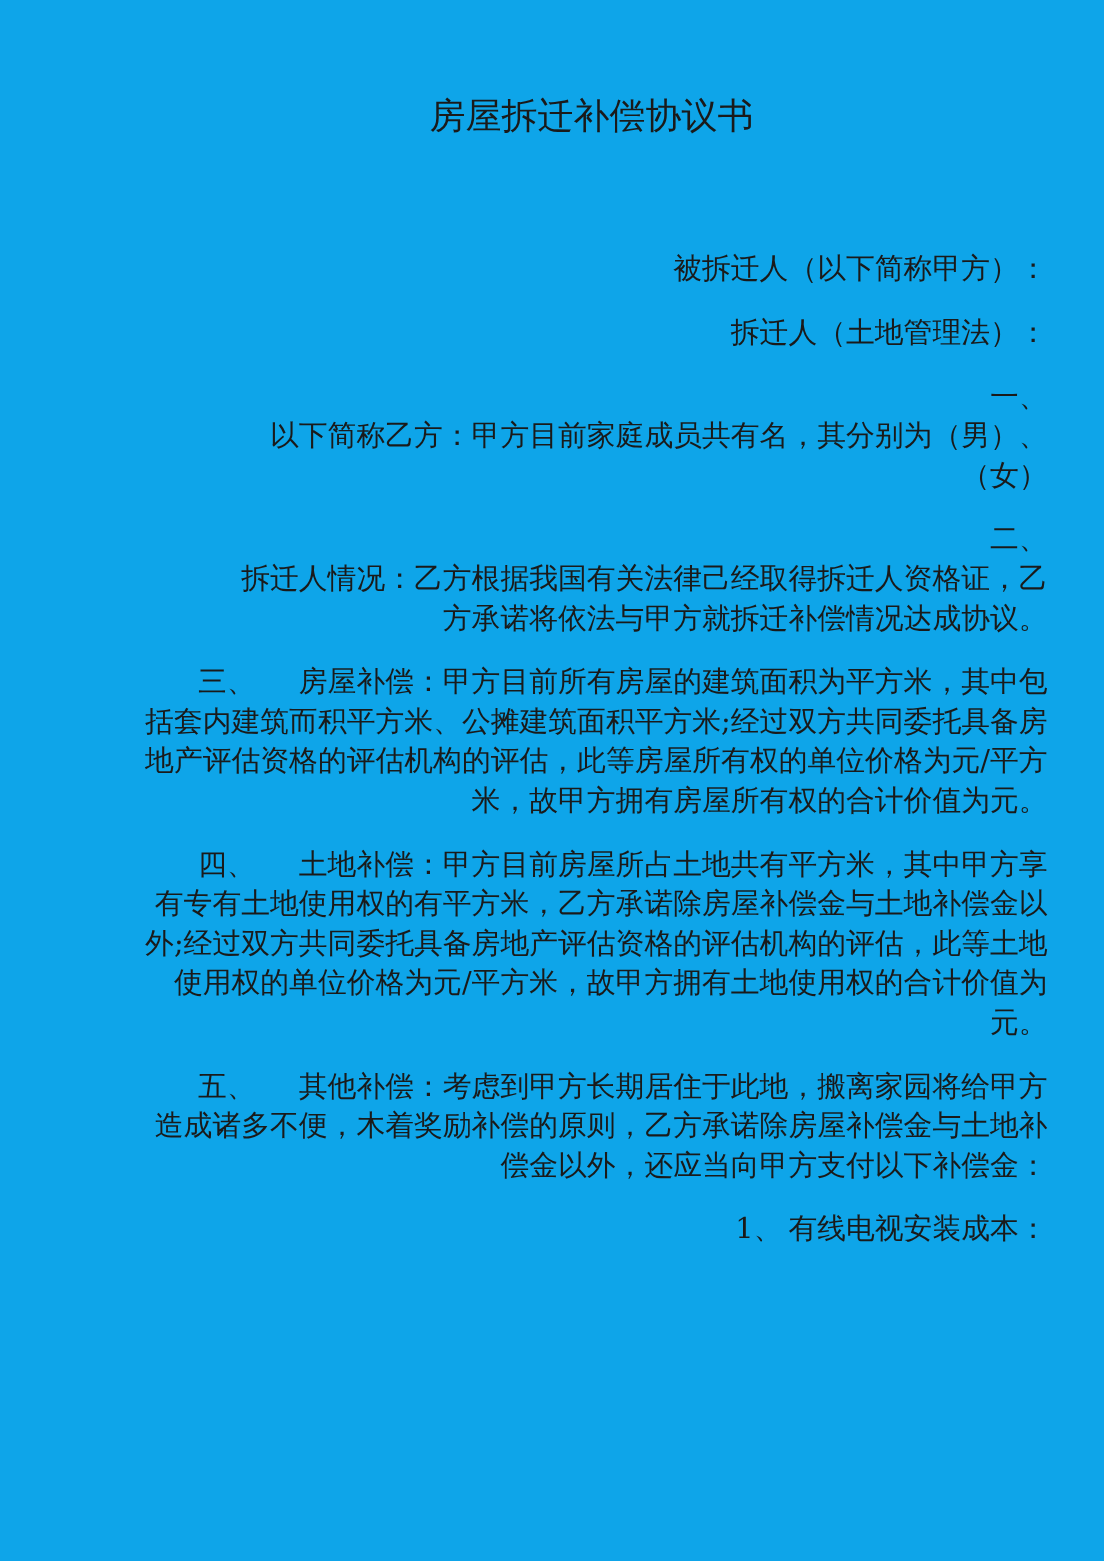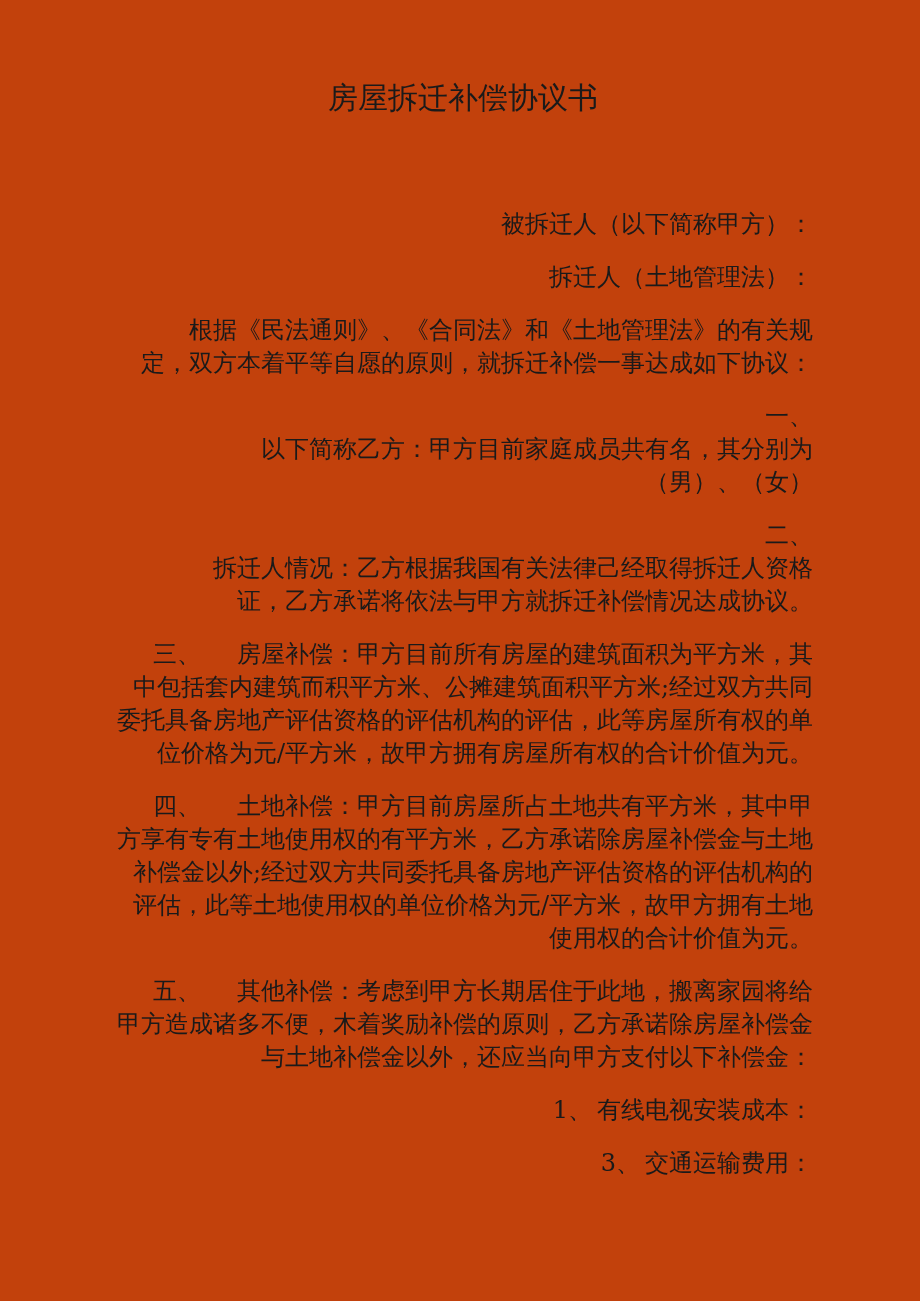--- a/index.html
+++ b/index.html
@@ -9,22 +9,22 @@
   }
   body {
     width: 920px;
     height: 1301px;
     overflow: hidden;
   }
   .page {
     box-sizing: border-box;
     width: 920px;
     height: 1301px;
-    padding: 80px 107px 0 113px;
-    background: #c2410c;
+    padding: 80px 47px 0 113px;
+    background: #0ea5e9;
     color: #1a1a1a;
     font-family: "DejaVu Serif", "Liberation Serif", serif;
   }
   .title {
     font-size: 30px;
     font-weight: 400;
     line-height: 35px;
     text-align: center;
     margin: 0 0 93px 0;
     letter-spacing: 0;
@@ -53,36 +53,34 @@
 <body>
 
 <div class="page">
 
   <h1 class="title">房屋拆迁补偿协议书</h1>
 
   <p class="para indent-sm">被拆迁人（以下简称甲方）：</p>
 
   <p class="para indent-sm">拆迁人（土地管理法）：</p>
 
-  <p class="para indent-sm">根据《民法通则》、《合同法》和《土地管理法》的有关规定，双方本着平等自愿的原则，就拆迁补偿一事达成如下协议：</p>
 
   <div class="section">
     <p class="para num-line">一、</p>
     <p class="para indent-lg">以下简称乙方：甲方目前家庭成员共有名，其分别为（男）、（女）</p>
   </div>
 
   <div class="section">
     <p class="para num-line">二、</p>
     <p class="para indent-lg">拆迁人情况：乙方根据我国有关法律己经取得拆迁人资格证，乙方承诺将依法与甲方就拆迁补偿情况达成协议。</p>
   </div>
 
   <p class="para sec-para"><span class="sec-num">三、</span><span>房屋补偿：甲方目前所有房屋的建筑面积为平方米，其中包括套内建筑而积平方米、公摊建筑面积平方米;经过双方共同委托具备房地产评估资格的评估机构的评估，此等房屋所有权的单位价格为元/平方米，故甲方拥有房屋所有权的合计价值为元。</span></p>
 
   <p class="para sec-para"><span class="sec-num">四、</span><span>土地补偿：甲方目前房屋所占土地共有平方米，其中甲方享有专有土地使用权的有平方米，乙方承诺除房屋补偿金与土地补偿金以外;经过双方共同委托具备房地产评估资格的评估机构的评估，此等土地使用权的单位价格为元/平方米，故甲方拥有土地使用权的合计价值为元。</span></p>
 
   <p class="para sec-para"><span class="sec-num">五、</span><span>其他补偿：考虑到甲方长期居住于此地，搬离家园将给甲方造成诸多不便，木着奖励补偿的原则，乙方承诺除房屋补偿金与土地补偿金以外，还应当向甲方支付以下补偿金：</span></p>
 
   <p class="para list-item"><span class="item-num">1、</span><span>有线电视安装成本：</span></p>
 
 
-  <p class="para list-item"><span class="item-num">3、</span><span>交通运输费用：</span></p>
 
 </div>
 
 </body></html>

